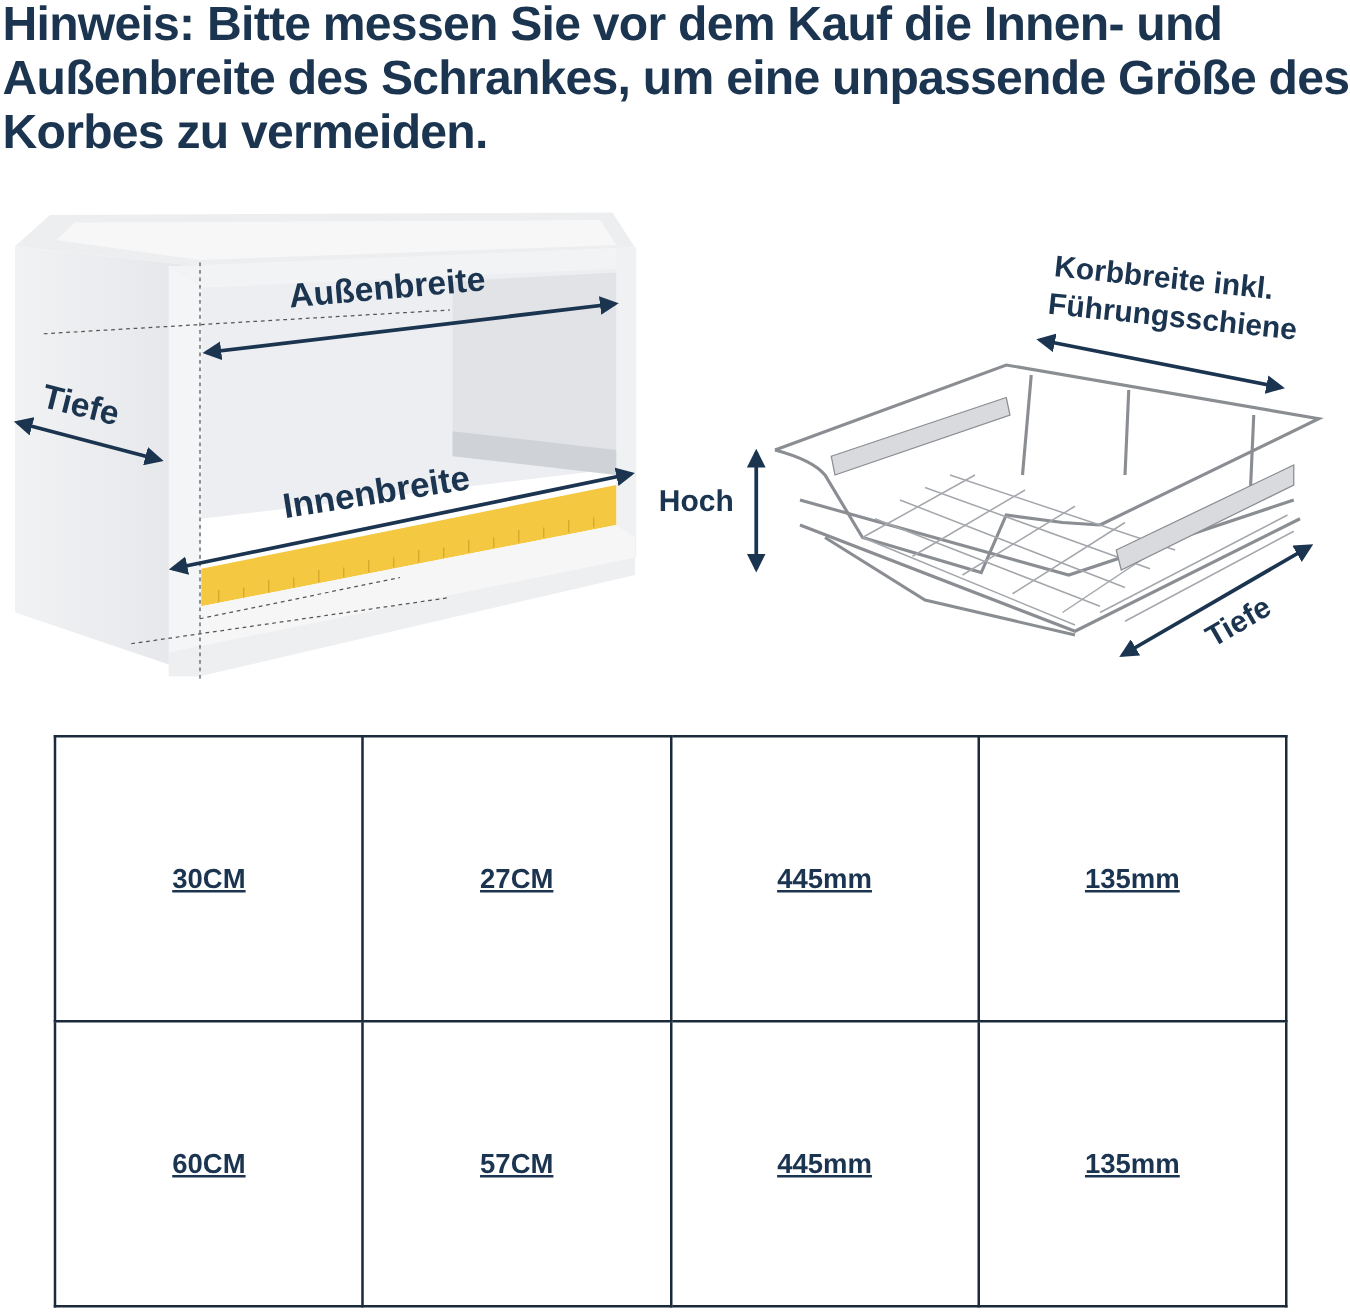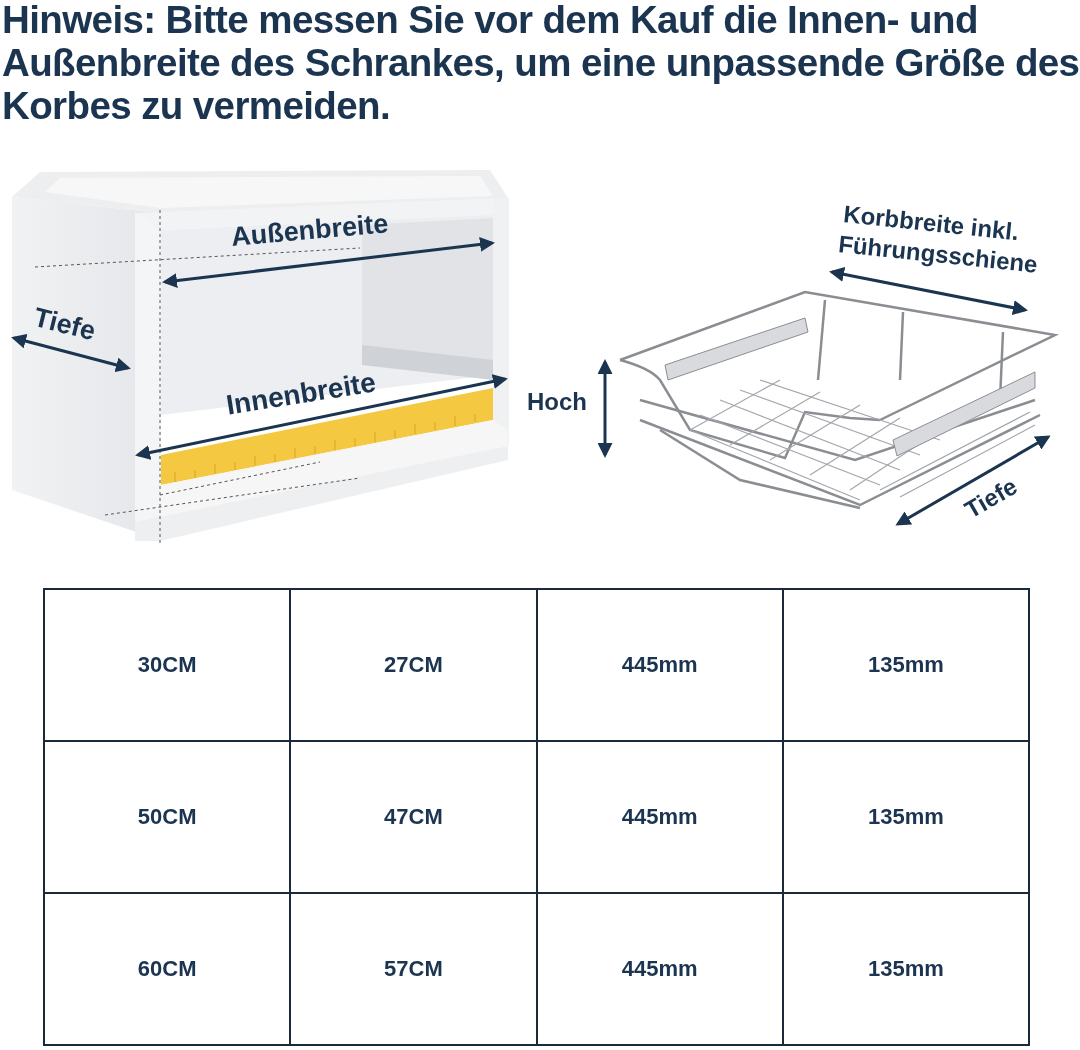--- a/index.html
+++ b/index.html
@@ -3,21 +3,21 @@
 <meta charset="utf-8">
 <style>
   html, body { margin:0; padding:0; background:#ffffff; }
   body { width:1080px; height:1050px; position:relative; overflow:hidden; font-family:"Liberation Sans", "DejaVu Sans", sans-serif; color:#1b3450; }
   .headline { position:absolute; left:2px; top:-2px; width:1078px; font-weight:bold; font-size:38.5px; line-height:43px; letter-spacing:-0.6px; color:#1b3450; }
   .fig { position:absolute; }
   .lbl { position:absolute; font-weight:bold; color:#1b3450; white-space:nowrap; }
   table.spec { position:absolute; left:43px; top:588px; width:987px; height:458px; border-collapse:collapse; table-layout:fixed; }
   table.spec td, table.spec th { border:2px solid #1b2a3a; text-align:center; vertical-align:middle; font-weight:bold; color:#1b3450; }
   table.spec th { font-size:21px; line-height:32px; height:120px; letter-spacing:-0.4px; }
-  table.spec td { font-size:22px; height:82px; }
+  table.spec td { font-size:22px; height:82px;text-decoration:underline; }
 </style>
 </head>
 <body>
 
 <div class="headline">Hinweis: Bitte messen Sie vor dem Kauf die Innen- und Außenbreite des Schrankes, um eine unpassende Größe des Korbes zu vermeiden.</div>
 
 <svg class="fig" style="left:0;top:160px;" width="520" height="400" viewBox="0 160 520 400">
   <defs>
     <marker id="ah" viewBox="0 0 10 10" refX="8" refY="5" markerWidth="5" markerHeight="5" orient="auto-start-reverse">
       <path d="M0,0 L10,5 L0,10 z" fill="#1b3450"></path>
@@ -130,25 +130,19 @@
 
 <table class="spec">
   <tbody>
   <tr>
     <td>30CM</td>
     <td>27CM</td>
     <td>445mm</td>
     <td>135mm</td>
   </tr>
   <tr>
-    <td>50CM</td>
-    <td>47CM</td>
-    <td>445mm</td>
-    <td>135mm</td>
-  </tr>
-  <tr>
     <td>60CM</td>
     <td>57CM</td>
     <td>445mm</td>
     <td>135mm</td>
   </tr>
 </tbody>
   </table>
 
 </body></html>

